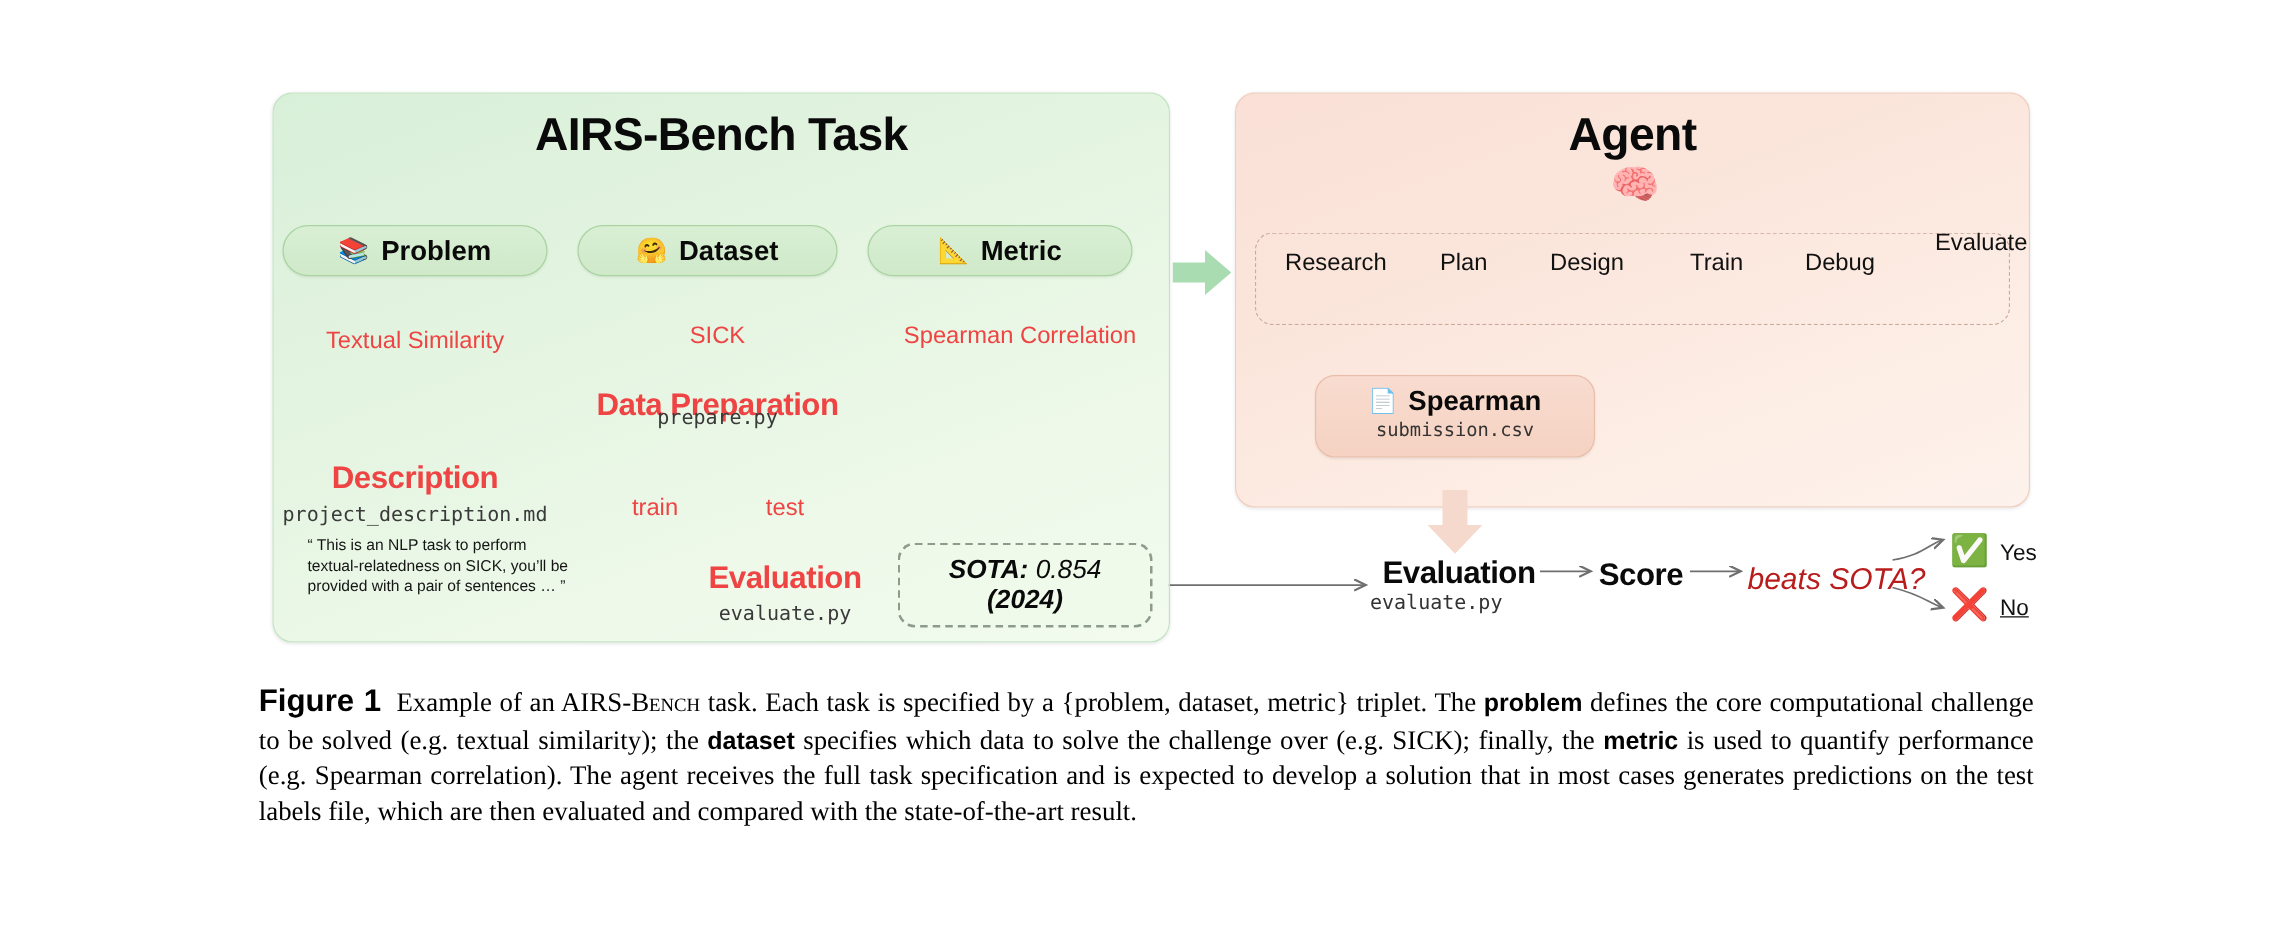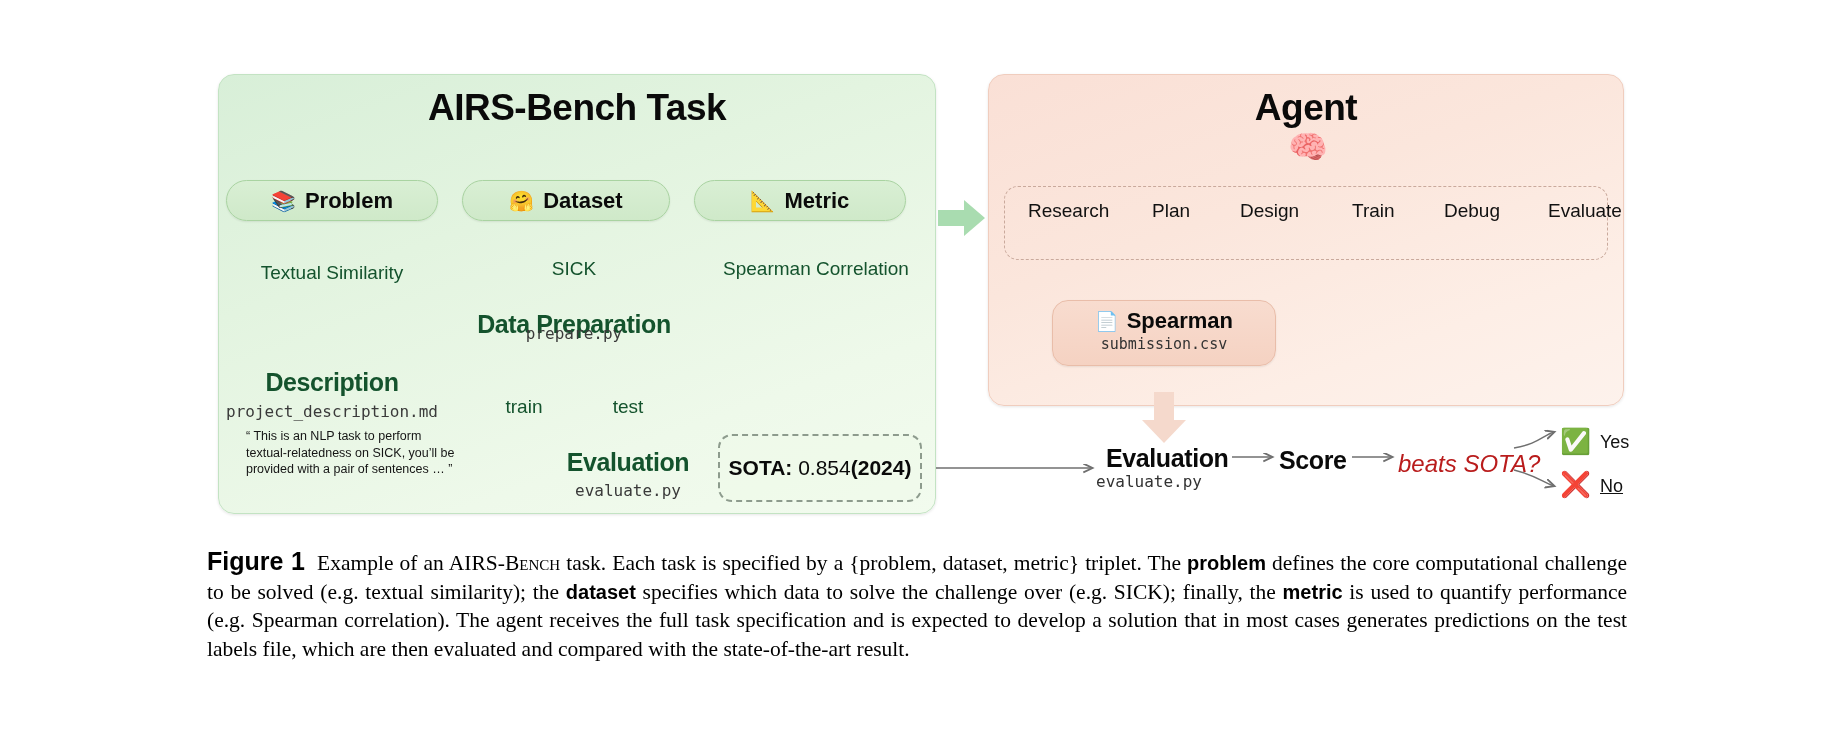--- a/index.html
+++ b/index.html
@@ -56,42 +56,43 @@
     box-shadow: 0 1px 2px rgba(0,0,0,0.08);
   }
   .chip .emoji { font-size: 20px; line-height: 1; }
 
   #chip-problem { left: 226px; top: 180px; width: 212px; }
   #chip-dataset { left: 462px; top: 180px; width: 208px; }
   #chip-metric  { left: 694px; top: 180px; width: 212px; }
 
   
   .lbl {
-    position: absolute; text-align: center; color: #14532d;
+    position: absolute; text-align: center; color: #ef4444;
     white-space: nowrap;
   }
   .lbl.plain  { font-size: 19px; font-weight: 400; }
   .lbl.bigbold{ font-size: 25px; font-weight: 700; letter-spacing:-0.4px;}
   .lbl.mono   { font-family: "DejaVu Sans Mono", monospace; font-size: 16px; color:#3a3a3a; font-weight:400;}
 
   .ctr { transform: translateX(-50%); }
 
   
   #quote {
     position: absolute; left: 246px; top: 428px; width: 210px;
     font-size: 12.5px; line-height: 1.33; color: #151515;
   }
 
   
   #sota-box {
     position: absolute; left: 718px; top: 434px; width: 204px; height: 68px;
     border: 2px dashed #8d9b8d; border-radius: 14px;
     background: rgba(238,250,234,0.55);
-    display: flex; align-items: center; justify-content: center;
+    display: flex; flex-direction: column; align-items: center; justify-content: center;
     line-height: 1.12;
+    font-style: italic;
   }
   #sota-box div { font-size: 21px; font-weight: 700; color: #0a0a0a; }
   #sota-box .val { font-weight: 400; }
 
   
   #loop-box {
     position: absolute; left: 1004px; top: 186px; width: 604px; height: 74px;
     border: 1.6px dashed #c9a99c; border-radius: 14px;
   }
   .loop-step {
@@ -265,21 +266,21 @@
     <div class="panel-title" id="agent-title">Agent</div>
   </div>
   <div style="position:absolute; left:1288px; top:128px; font-size:32px;">🧠</div>
 
   <div id="loop-box"></div>
   <div class="loop-step" style="left:1028px; top:200px;">Research</div>
   <div class="loop-step" style="left:1152px; top:200px;">Plan</div>
   <div class="loop-step" style="left:1240px; top:200px;">Design</div>
   <div class="loop-step" style="left:1352px; top:200px;">Train</div>
   <div class="loop-step" style="left:1444px; top:200px;">Debug</div>
-  <div class="loop-step" style="left:1548px; top:200px;">Evaluate</div>
+  <div class="loop-step" style="left:1548px; top:184px;">Evaluate</div>
 
   <div id="chip-solution">
     <div class="row">
       <span style="font-size:19px;">📄</span>
       <span>Spearman</span>
     </div>
     <div class="sub">submission.csv</div>
   </div>
 
   <svg id="peach-arrow" viewBox="0 0 46 52">

